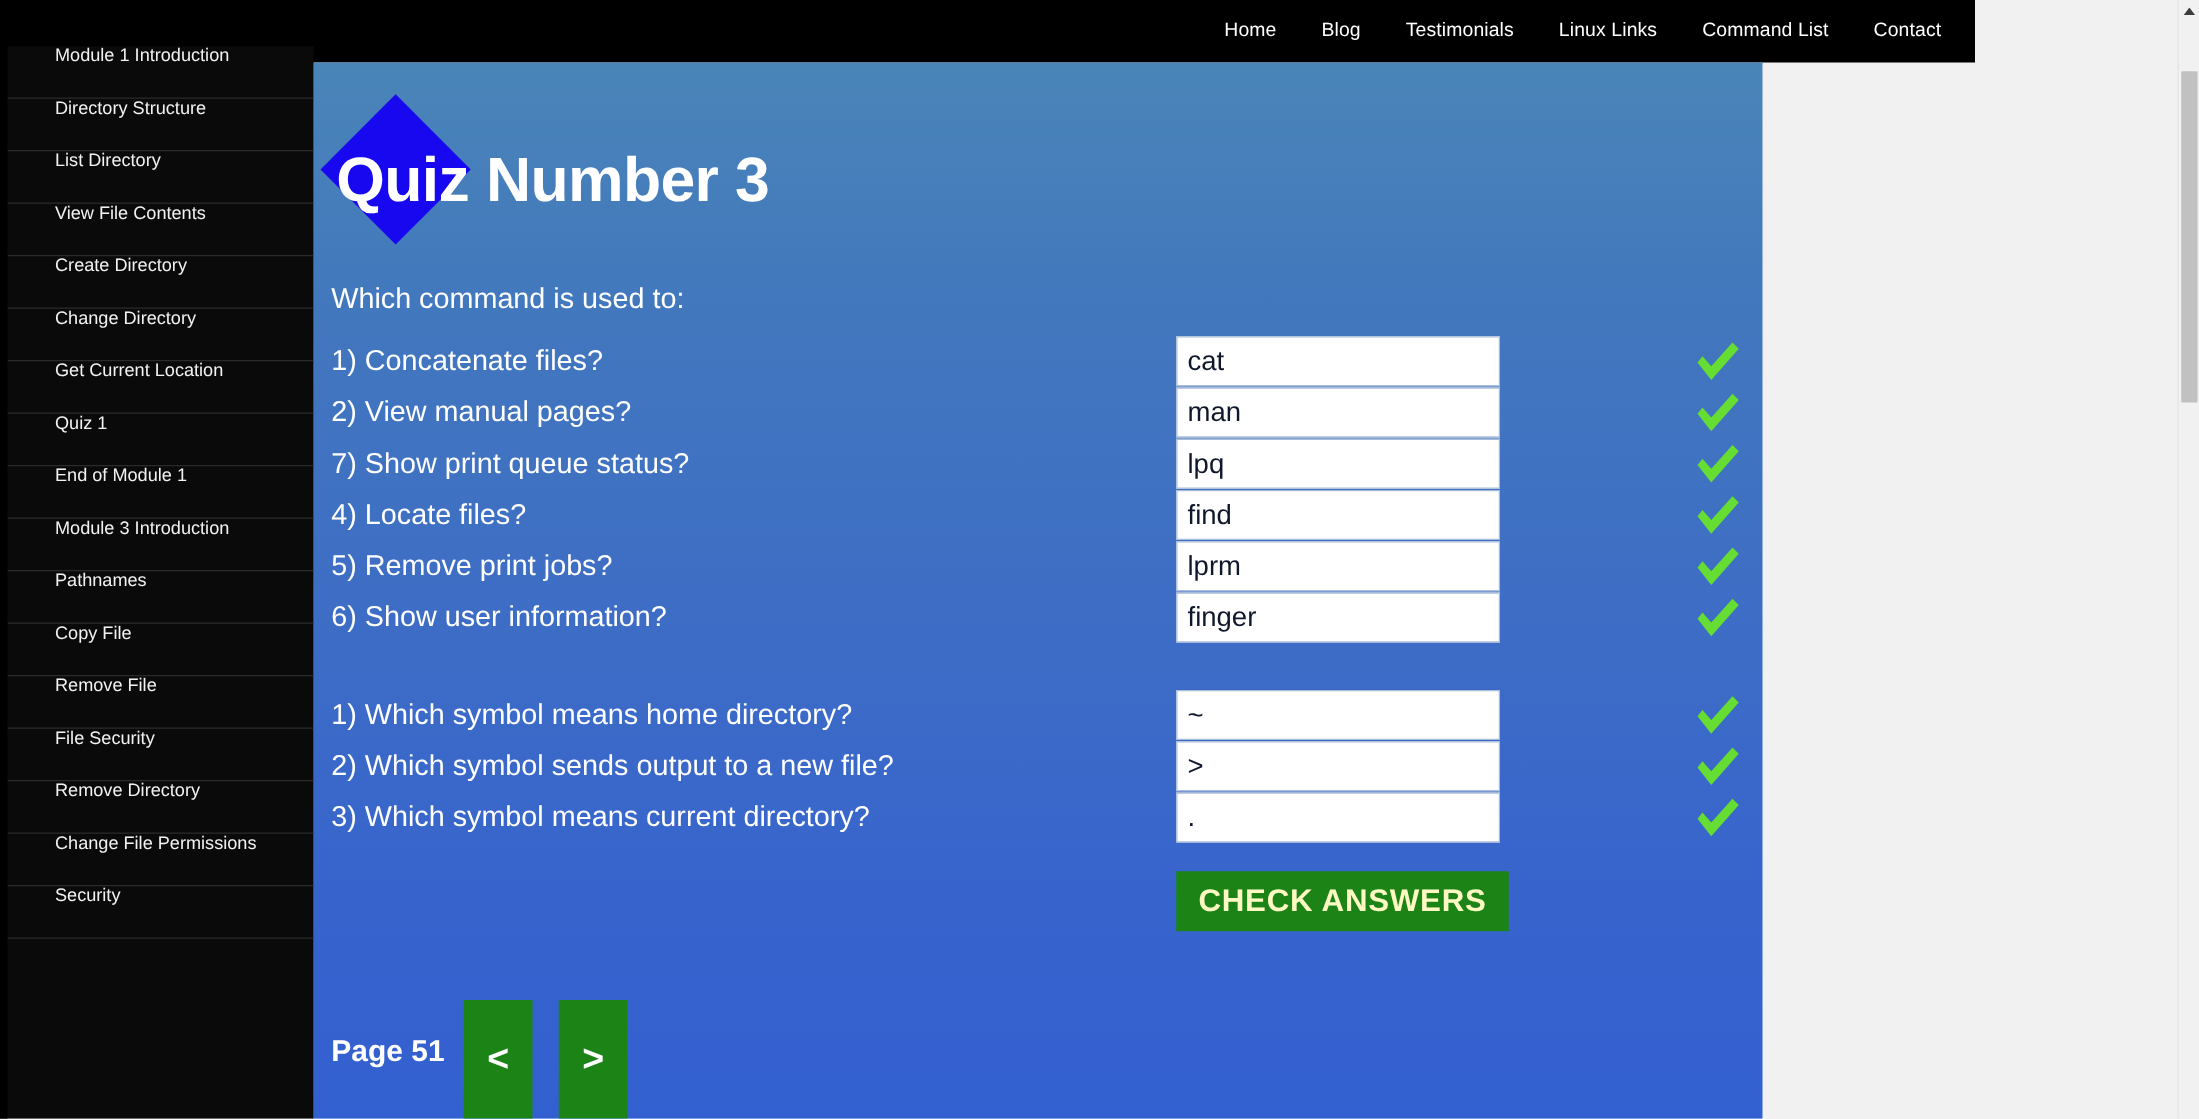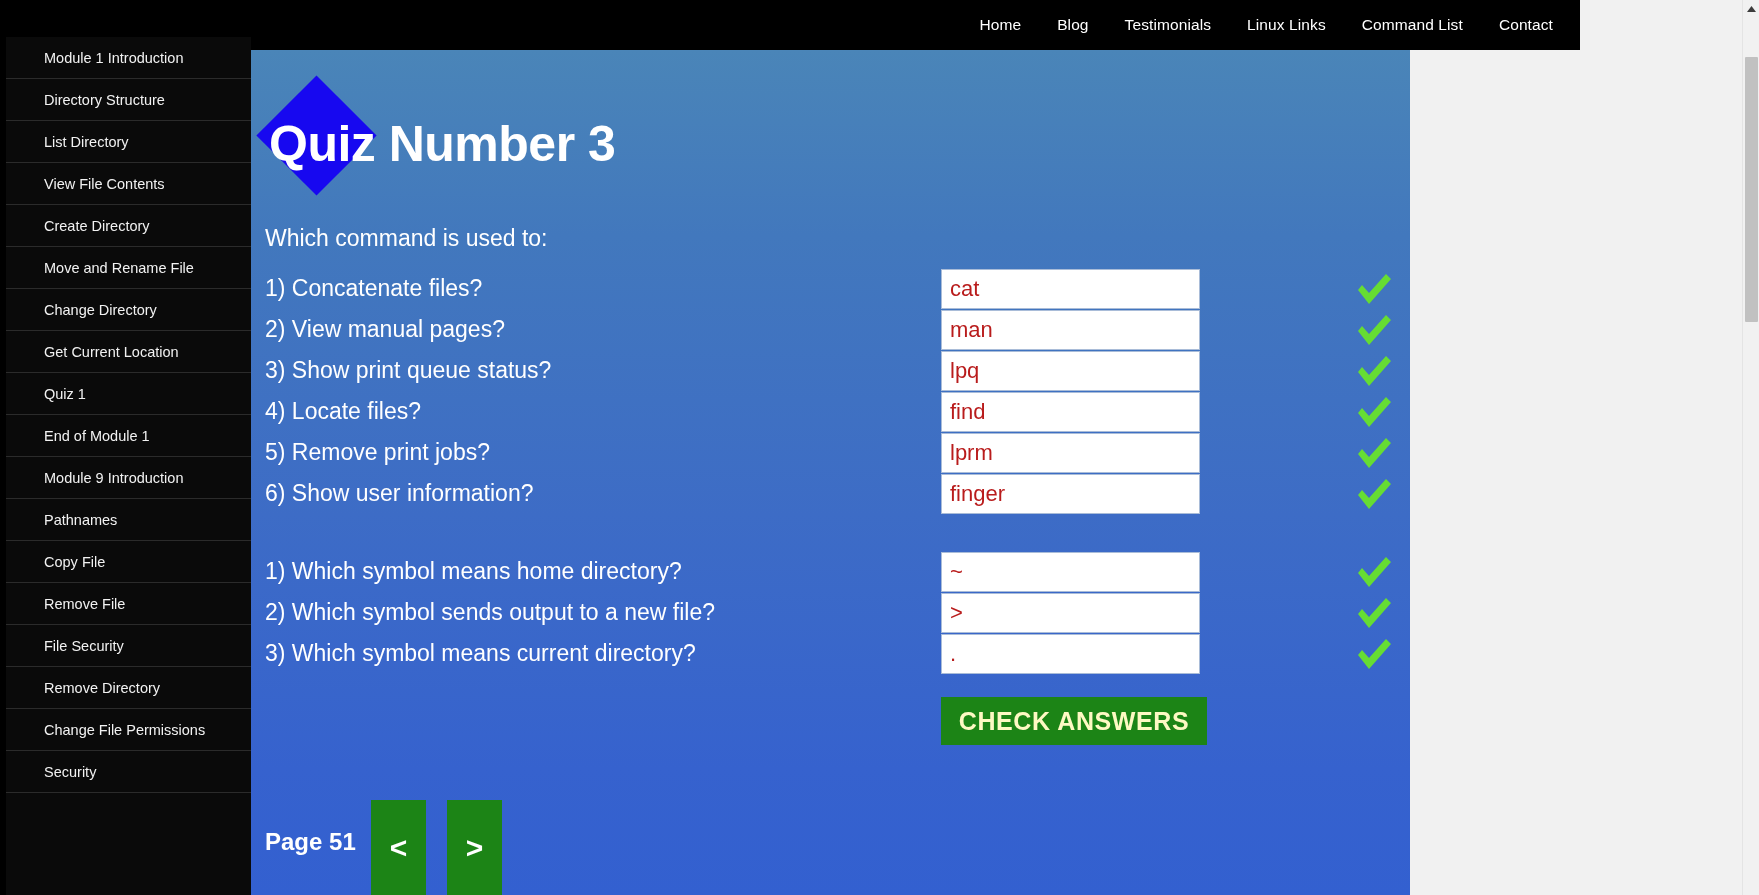--- a/index.html
+++ b/index.html
@@ -50,21 +50,20 @@
     left: 0; top: 37px;
     width: 251px;
     height: 858px;
     background: #0a0a0a;
     border-left: 6px solid #000;
     overflow: hidden;
   }
   .side-item {
     height: 42px;
     display: flex;
-    align-items: center;
     padding-left: 38px;
     color: #f2f2f2;
     font-size: 14.5px;
     border-bottom: 1px solid #2b2b2b;
     white-space: nowrap;
     cursor: pointer;
   }
 
   
   .content {
@@ -116,21 +115,21 @@
     white-space: nowrap;
   }
   .ans-input {
     position: absolute;
     left: 690px;
     top: 1px;
     width: 259px;
     height: 40px;
     background: #ffffff;
     border: 1px solid #a9bcd8;
-    color: #b91c1c;
+    color: #0f172a;
     font-family: "Liberation Sans", sans-serif;
     font-size: 22px;
     padding: 0 8px;
     outline: none;
   }
   .check-icon {
     position: absolute;
     left: 1103px;
     top: 2px;
     width: 40px;
@@ -250,36 +249,33 @@
     <div class="side-item">
         <span>List Directory</span>
       </div>
     <div class="side-item">
         <span>View File Contents</span>
       </div>
     <div class="side-item">
         <span>Create Directory</span>
       </div>
     <div class="side-item">
-        <span>Move and Rename File</span>
-      </div>
-    <div class="side-item">
         <span>Change Directory</span>
       </div>
     <div class="side-item">
         <span>Get Current Location</span>
       </div>
     <div class="side-item">
         <span>Quiz 1</span>
       </div>
     <div class="side-item">
         <span>End of Module 1</span>
       </div>
     <div class="side-item">
-        <span>Module 9 Introduction</span>
+        <span>Module 3 Introduction</span>
       </div>
     <div class="side-item">
         <span>Pathnames</span>
       </div>
     <div class="side-item">
         <span>Copy File</span>
       </div>
     <div class="side-item">
         <span>Remove File</span>
       </div>
@@ -325,21 +321,21 @@
         <div class="qtext">2) View manual pages?</div>
         <input class="ans-input" type="text" value="man" style="">
         <div class="check-icon">
           <svg width="40" height="38" viewBox="0 0 40 38">
               <path d="M4 20 L8 15 L15 23 L32 4 L37 9 L15 34 Z" fill="#66dd33"></path>
             </svg>
         </div>
       </div>
 
       <div class="qrow">
-        <div class="qtext">3) Show print queue status?</div>
+        <div class="qtext">7) Show print queue status?</div>
         <input class="ans-input" type="text" value="lpq" style="">
         <div class="check-icon">
           <svg width="40" height="38" viewBox="0 0 40 38">
               <path d="M4 20 L8 15 L15 23 L32 4 L37 9 L15 34 Z" fill="#66dd33"></path>
             </svg>
         </div>
       </div>
 
       <div class="qrow">
         <div class="qtext">4) Locate files?</div>

